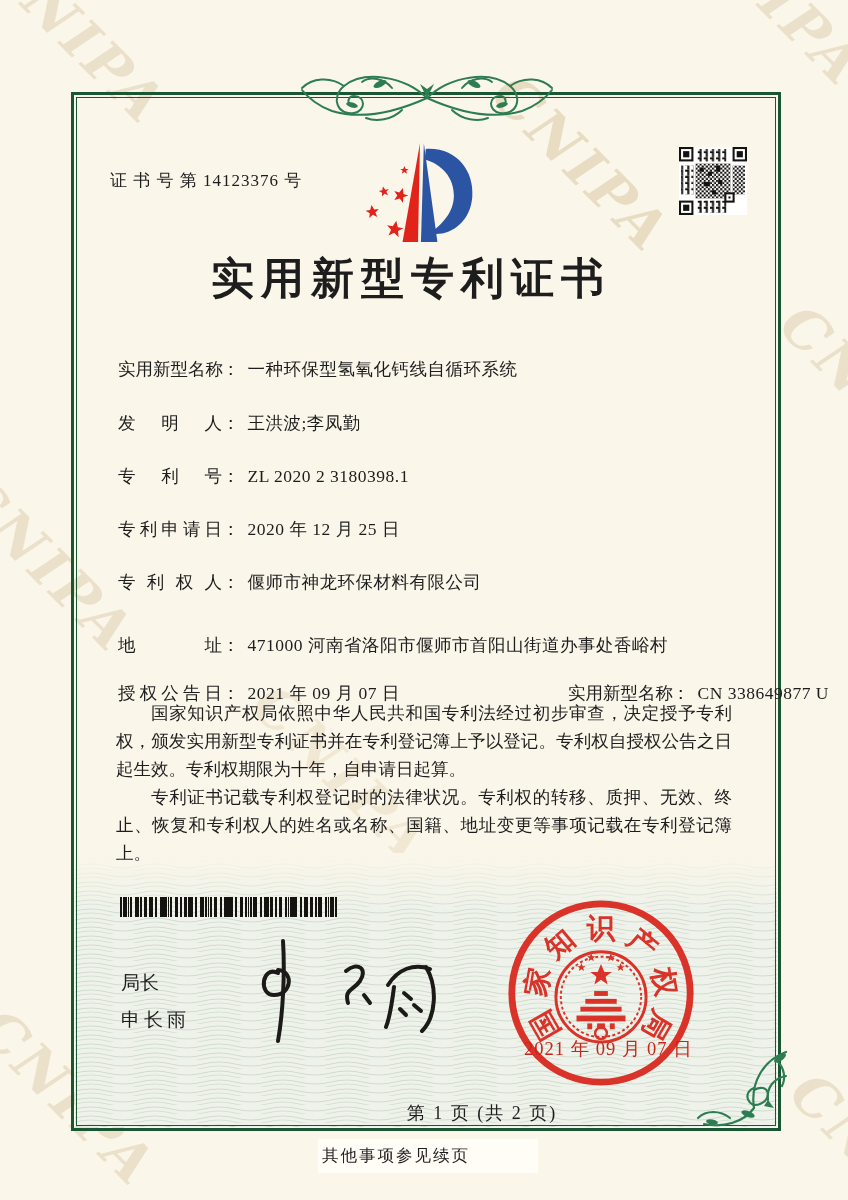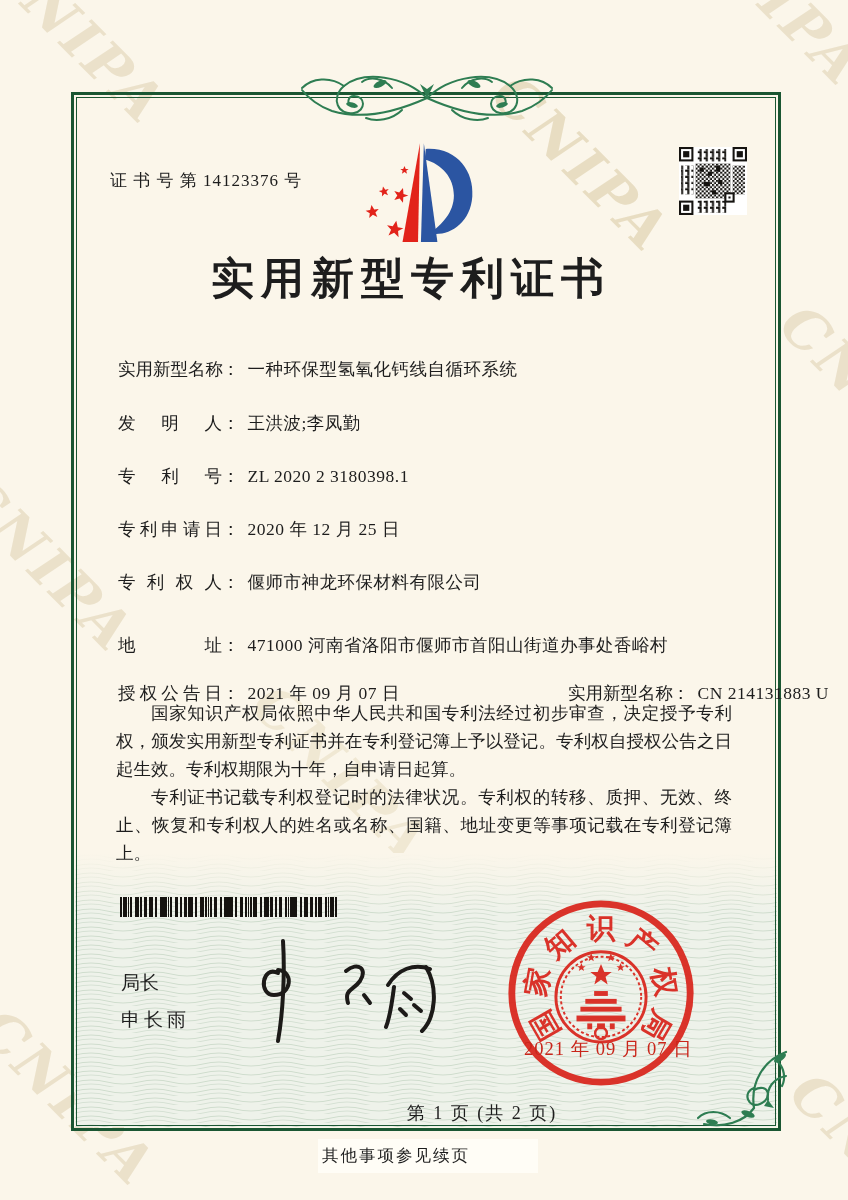--- a/index.html
+++ b/index.html
@@ -202,21 +202,21 @@
   <div class="frow" style="top:570px">
     <span class="flabel">专利权人</span><span class="fcolon">：</span><span class="fval">偃师市神龙环保材料有限公司</span>
   </div>
   <div class="frow" style="top:633px">
     <span class="flabel">地址</span><span class="fcolon">：</span><span class="fval">471000 河南省洛阳市偃师市首阳山街道办事处香峪村</span>
   </div>
 
   <div class="frow" style="top:681px">
     <span class="flabel">授权公告日</span><span class="fcolon">：</span><span class="fval">2021 年 09 月 07 日</span>
     <span class="grant2">
-      <span class="flabel">实用新型名称</span><span class="fcolon">：</span><span class="fval">CN 214131883 U</span>
+      <span class="flabel">实用新型名称</span><span class="fcolon">：</span><span class="fval">CN 338649877 U</span>
     </span>
   </div>
 
   <div class="bodytext">
     <p>国家知识产权局依照中华人民共和国专利法经过初步审查，决定授予专利权，颁发实用新型专利证书并在专利登记簿上予以登记。专利权自授权公告之日起生效。专利权期限为十年，自申请日起算。</p>
     <p>专利证书记载专利权登记时的法律状况。专利权的转移、质押、无效、终止、恢复和专利权人的姓名或名称、国籍、地址变更等事项记载在专利登记簿上。</p>
   </div>
 
   <div class="barcode"></div>
 

